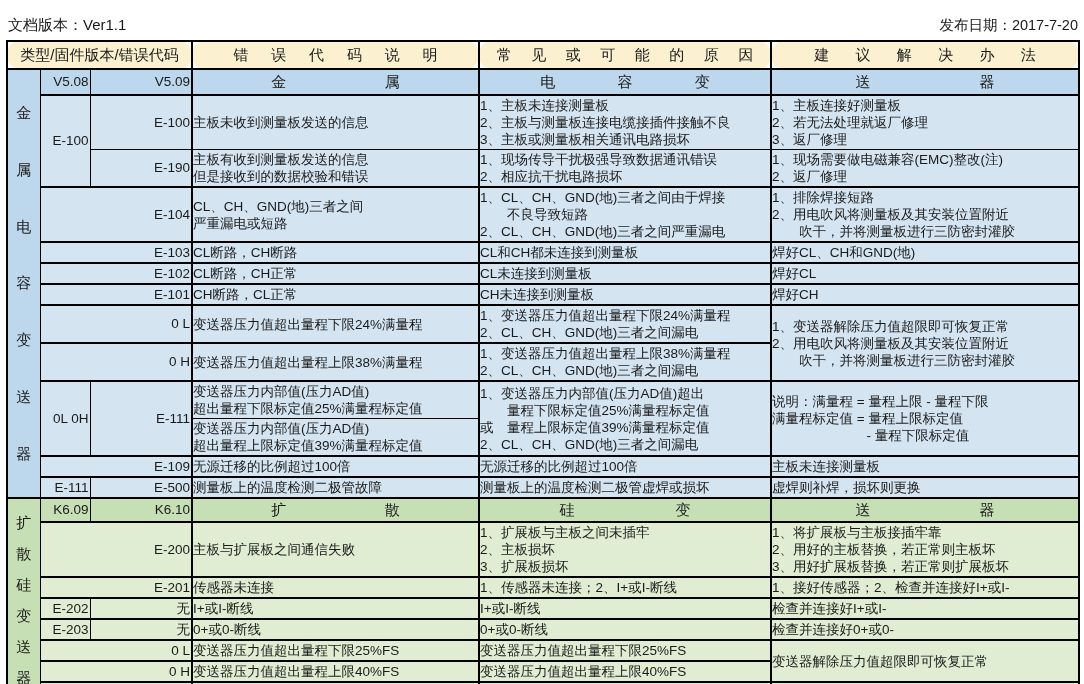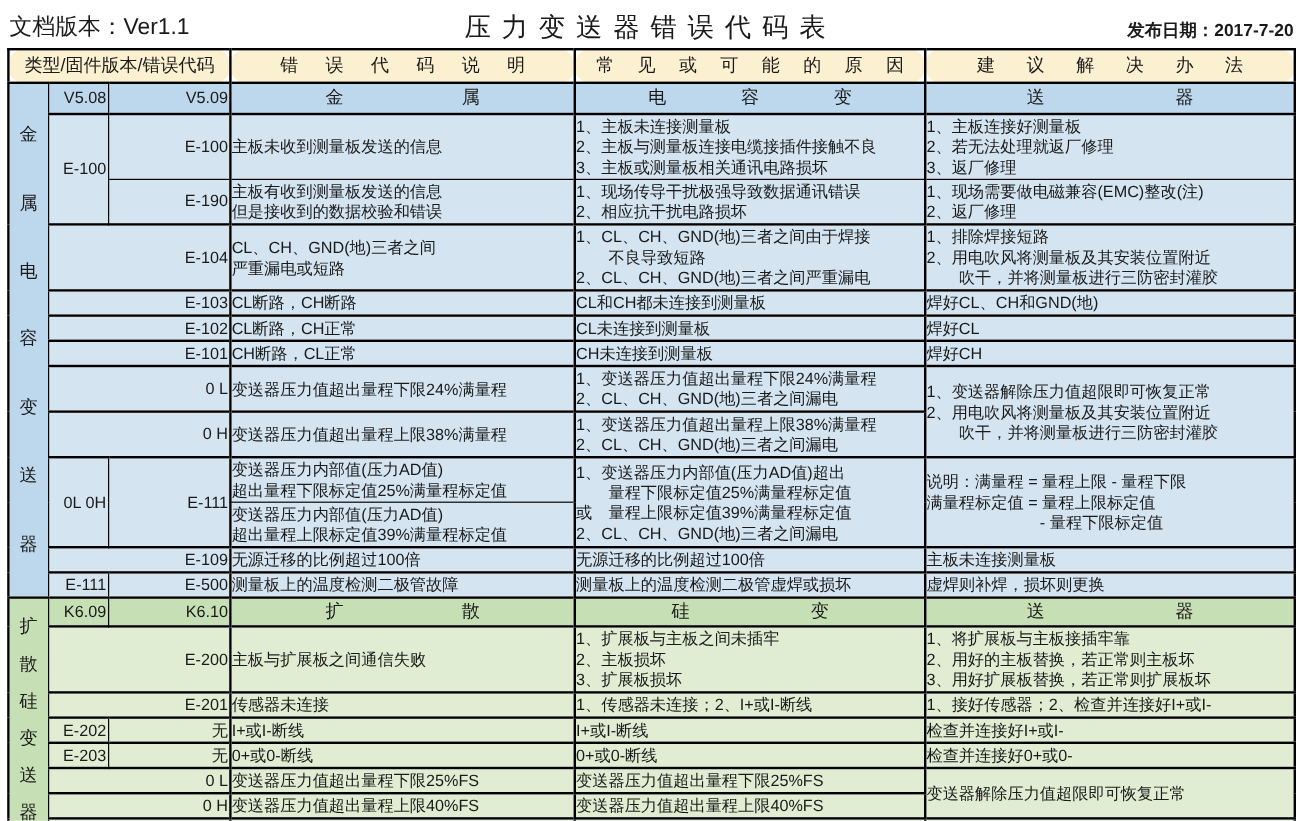--- a/index.html
+++ b/index.html
@@ -6,24 +6,24 @@
     --cream:#FBF0D0; --blue_dark:#BDD7EC; --blue_light:#D4E4F1;
     --green_dark:#C7DFB5; --green_light:#E0EDD3; --border:#000000;
     --page_bg:#FFFFFF; --text:#1A1A1A;
   }
   *{box-sizing:border-box; margin:0; padding:0;}
   body{
     width:1084px; height:684px; background:var(--page_bg); color:var(--text);
     font-family:"Liberation Sans","DejaVu Sans",sans-serif; overflow:hidden;
   }
   .topbar{position:relative; height:40px; width:1084px;}
-  .doc-version{position:absolute; left:8px; bottom:5px; font-size:19px;}
+  .doc-version{position:absolute; left:8px; bottom:5px; font-size:15px;}
   .page-title{position:absolute; left:50%; transform:translateX(-50%); bottom:2px;
     font-size:22px; letter-spacing:9px; white-space:nowrap;}
-  .release-date{position:absolute; right:6px; bottom:5px; font-size:14.5px;font-weight:bold;}
+  .release-date{position:absolute; right:6px; bottom:5px; font-size:14.5px;}
 
   table{border-collapse:collapse; table-layout:fixed; width:1072px; margin-left:6px;
     border:2px solid var(--border);}
   td{border:1px solid var(--border); font-size:13.5px; line-height:16px;
     vertical-align:middle; overflow:hidden; padding:0 3px;}
   tr.maj td{border-top-width:2px;}
   td.vr{border-right-width:2px;}
   td.code{text-align:right; padding:0 1px;}
   td.ml{white-space:pre-line; line-height:17px; padding:1px 0;}
   td.hdr{font-size:15px; text-align:center;border-radius:13px;}
@@ -37,21 +37,20 @@
   .spread.wide{padding:0 26px;}
   .vlabel{display:flex; flex-direction:column; justify-content:space-around;
     align-items:center; font-size:15px; width:100%;}
   .vlabel.metal{height:398px;} .vlabel.green{height:186px;}
 </style>
 </head>
 <body>
 
 <div class="topbar">
   <div class="doc-version">文档版本：Ver1.1</div>
-  <div class="page-title">压力变送器错误代码表</div>
   <div class="release-date">发布日期：2017-7-20</div>
 </div>
 
 <table>
   <colgroup>
     <col style="width:33px">
       <col style="width:50px">
       <col style="width:102px">
     <col style="width:287px">
       <col style="width:292px">

